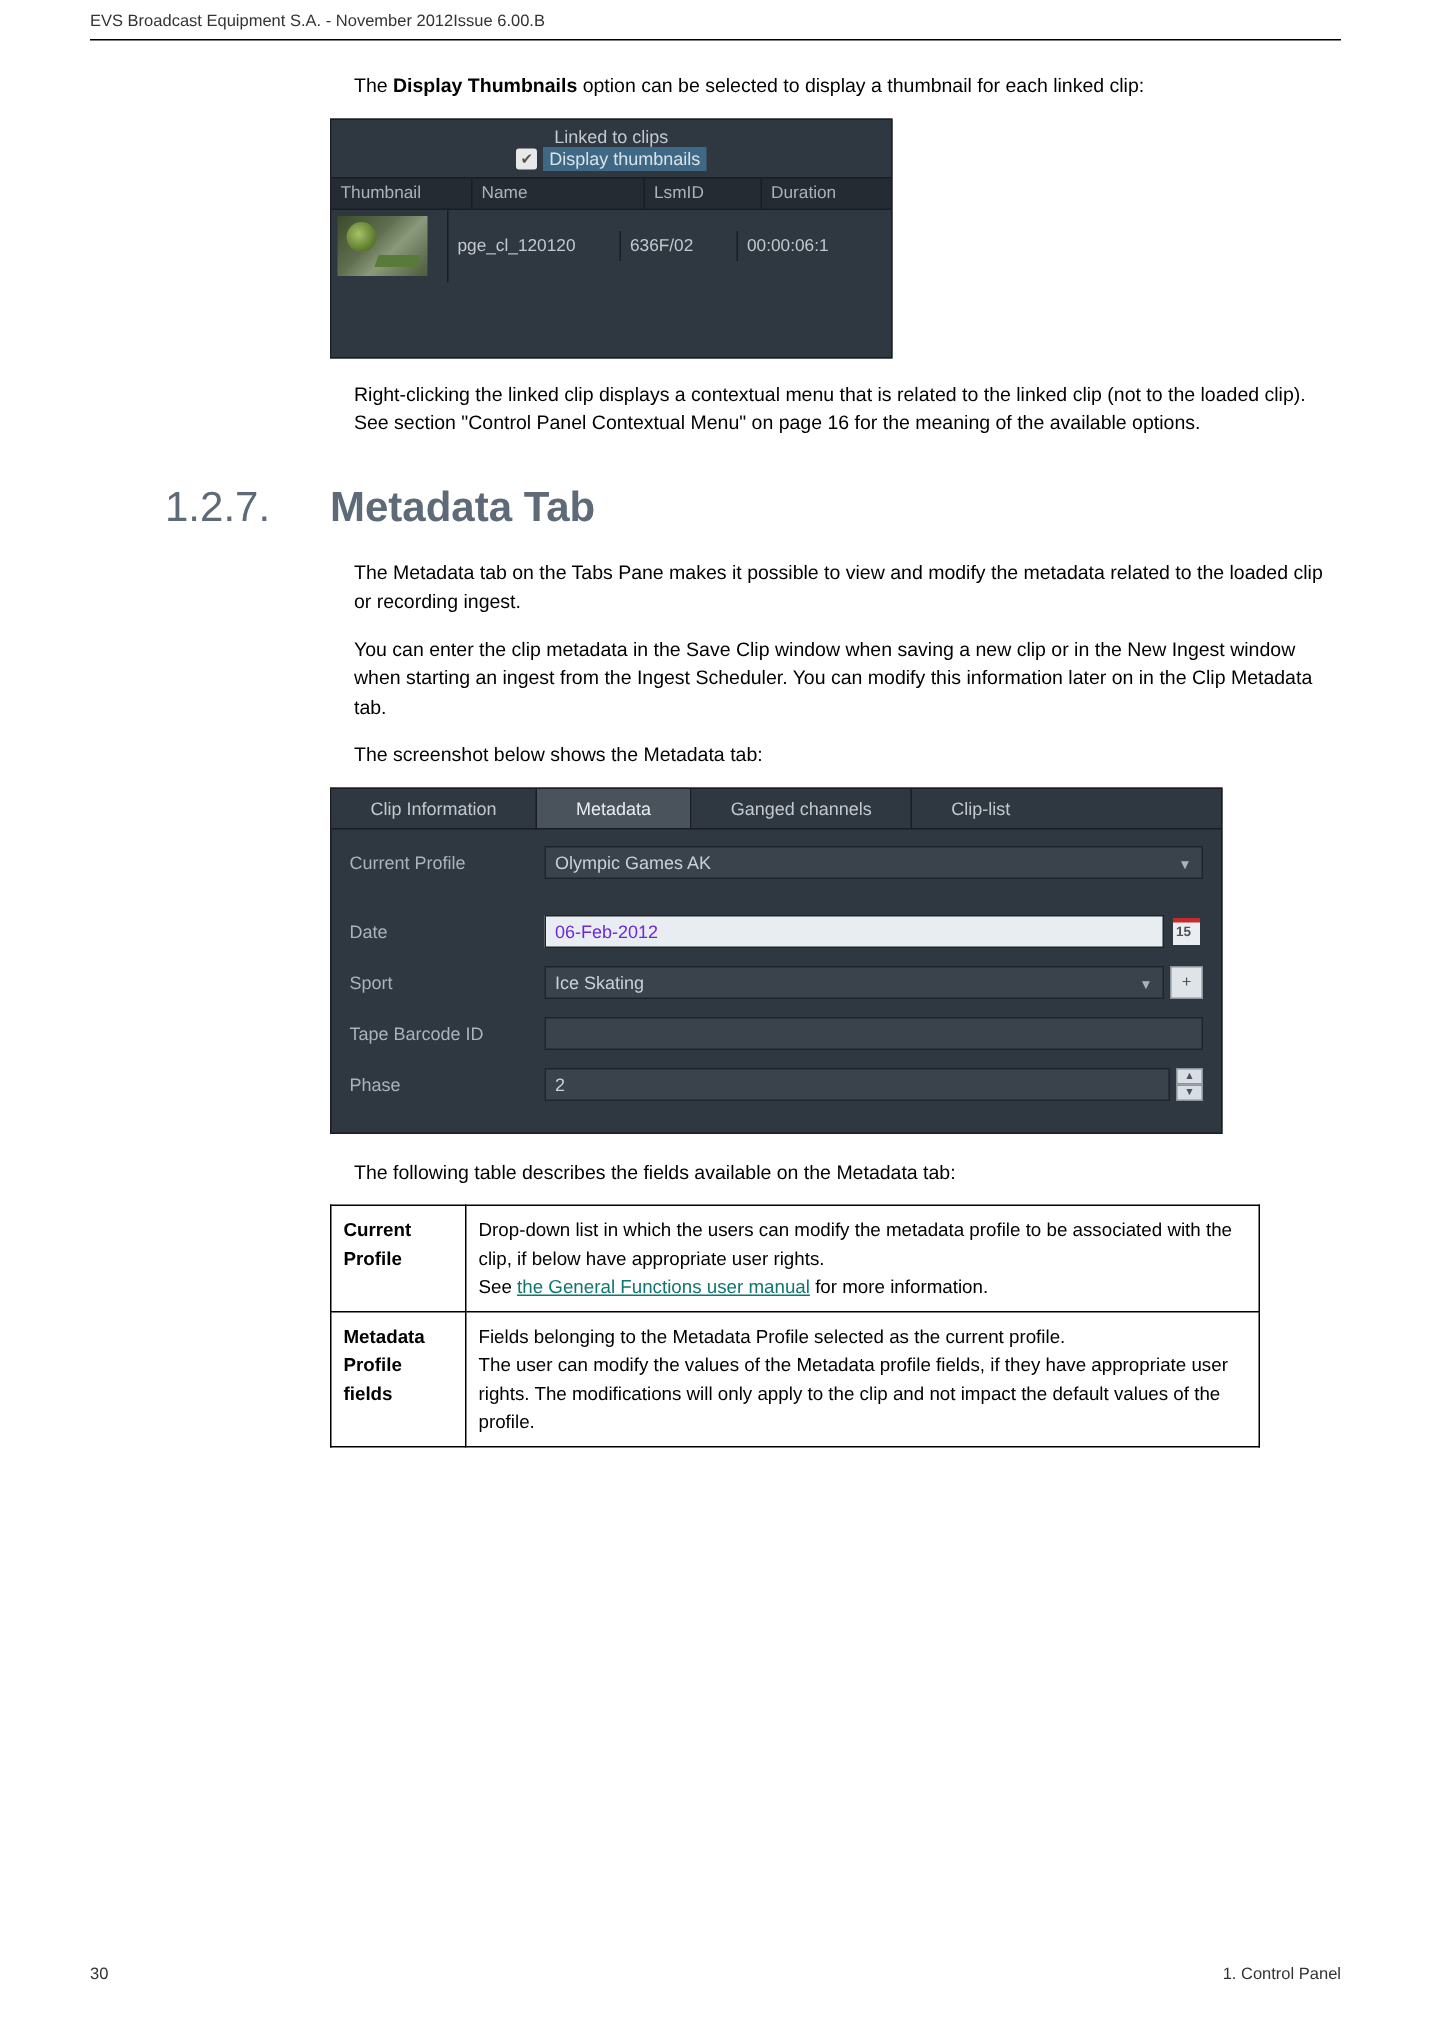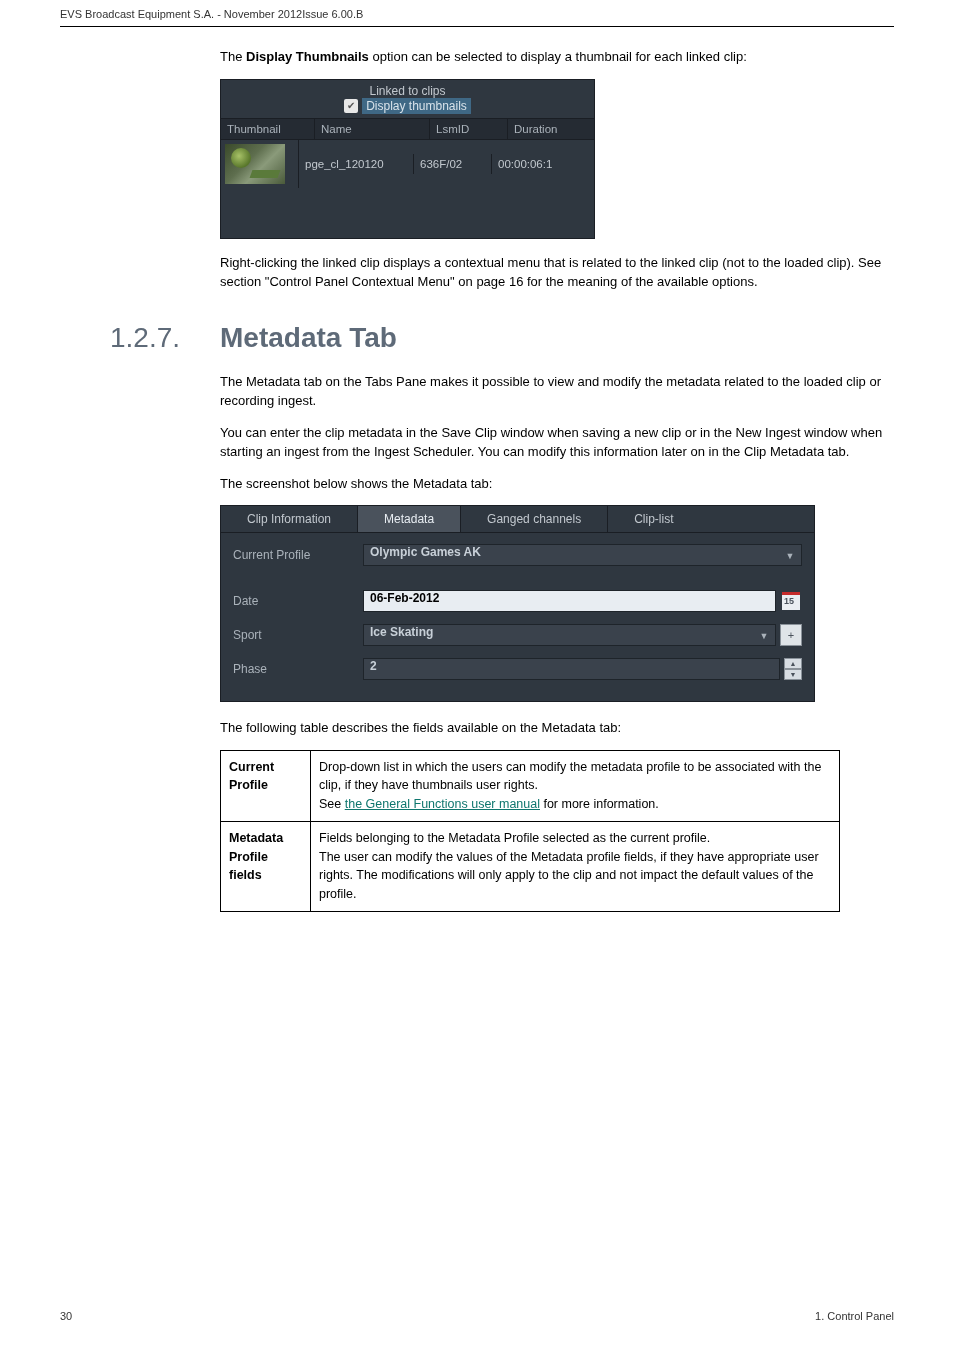--- a/index.html
+++ b/index.html
@@ -19,20 +19,21 @@
     font-size: 11px;
     color: #333;
   }
   .content {
     padding: 20px 60px 0 220px;
   }
   .body-text {
     font-size: 13px;
     line-height: 1.5;
     margin-bottom: 12px;
+    margin-left: 16px;
   }
   .bold { font-weight: bold; }
 
   
   .ss1 {
     width: 375px;
     background: #2f3740;
     border: 1px solid #1a1e24;
   }
   .ss1-header {
@@ -171,24 +172,24 @@
     margin-bottom: 10px;
     height: 24px;
   }
   .ss2-label { width: 130px; color: #aab2ba; }
   .ss2-field {
     flex: 1;
     background: #3a424c;
     border: 1px solid #1e242a;
     height: 22px;
     display: flex;
+    align-items: center;
     padding: 0 6px;
     color: #c8d0d8;
     position: relative;
-    font-weight: bold;
   }
   .ss2-dd-arrow {
     position: absolute;
     right: 4px;
     top: 4px;
     width: 14px;
     height: 14px;
     display: flex;
     align-items: center;
     justify-content: center;
@@ -338,56 +339,62 @@
       <div class="ss2-row">
         <div class="ss2-label">Current Profile</div>
         <div class="ss2-field">
           <span>Olympic Games AK</span>
           <span class="ss2-dd-arrow">▼</span>
         </div>
       </div>
       <div class="ss2-gap"></div>
       <div class="ss2-row">
         <div class="ss2-label">Date</div>
-        <div class="ss2-field" style="background:#e8edf2; color:#000000;">
+        <div class="ss2-field" style="background:#e8edf2; color:#6d28d9;">
           <span>06-Feb-2012</span>
         </div>
         <div class="ss2-side-btn" style="padding:0; background:transparent; border:none;">
           <div class="cal-icon"></div>
         </div>
       </div>
       <div class="ss2-row">
         <div class="ss2-label">Sport</div>
         <div class="ss2-field">
           <span>Ice Skating</span>
           <span class="ss2-dd-arrow">▼</span>
         </div>
         <div class="ss2-side-btn">+</div>
       </div>
       <div class="ss2-row">
+        <div class="ss2-label">Tape Barcode ID</div>
+        <div class="ss2-field">
+          <span></span>
+        </div>
+      </div>
+      <div class="ss2-row">
         <div class="ss2-label">Phase</div>
         <div class="ss2-field">
           <span>2</span>
         </div>
         <div class="spinner">
           <div>▲</div>
           <div>▼</div>
         </div>
       </div>
     </div>
   </div>
 
   <p class="body-text">The following table describes the fields available on the Metadata tab:</p>
 
   <table class="desc-table">
     <tbody>
     <tr>
       <td class="f-col">Current Profile</td>
       <td>
-        <span>Drop-down list in which the users can modify the metadata profile to be associated with the clip, if they have thumbnails user rights.</span><br>
+        <span>Drop-down list in which the users can modify the metadata profile to be associated with the clip, if below have appropriate user rights.</span><br>
         <span>See </span><span class="link-blue">the General Functions user manual</span><span> for more information.</span>
       </td>
     </tr>
     <tr>
       <td class="f-col">
         <span>Metadata Profile fields</span>
       </td>
       <td>
         <span>Fields belonging to the Metadata Profile selected as the current profile.</span><br>
         <span>The user can modify the values of the Metadata profile fields, if they have appropriate user rights. The modifications will only apply to the clip and not impact the default values of the profile.</span>

